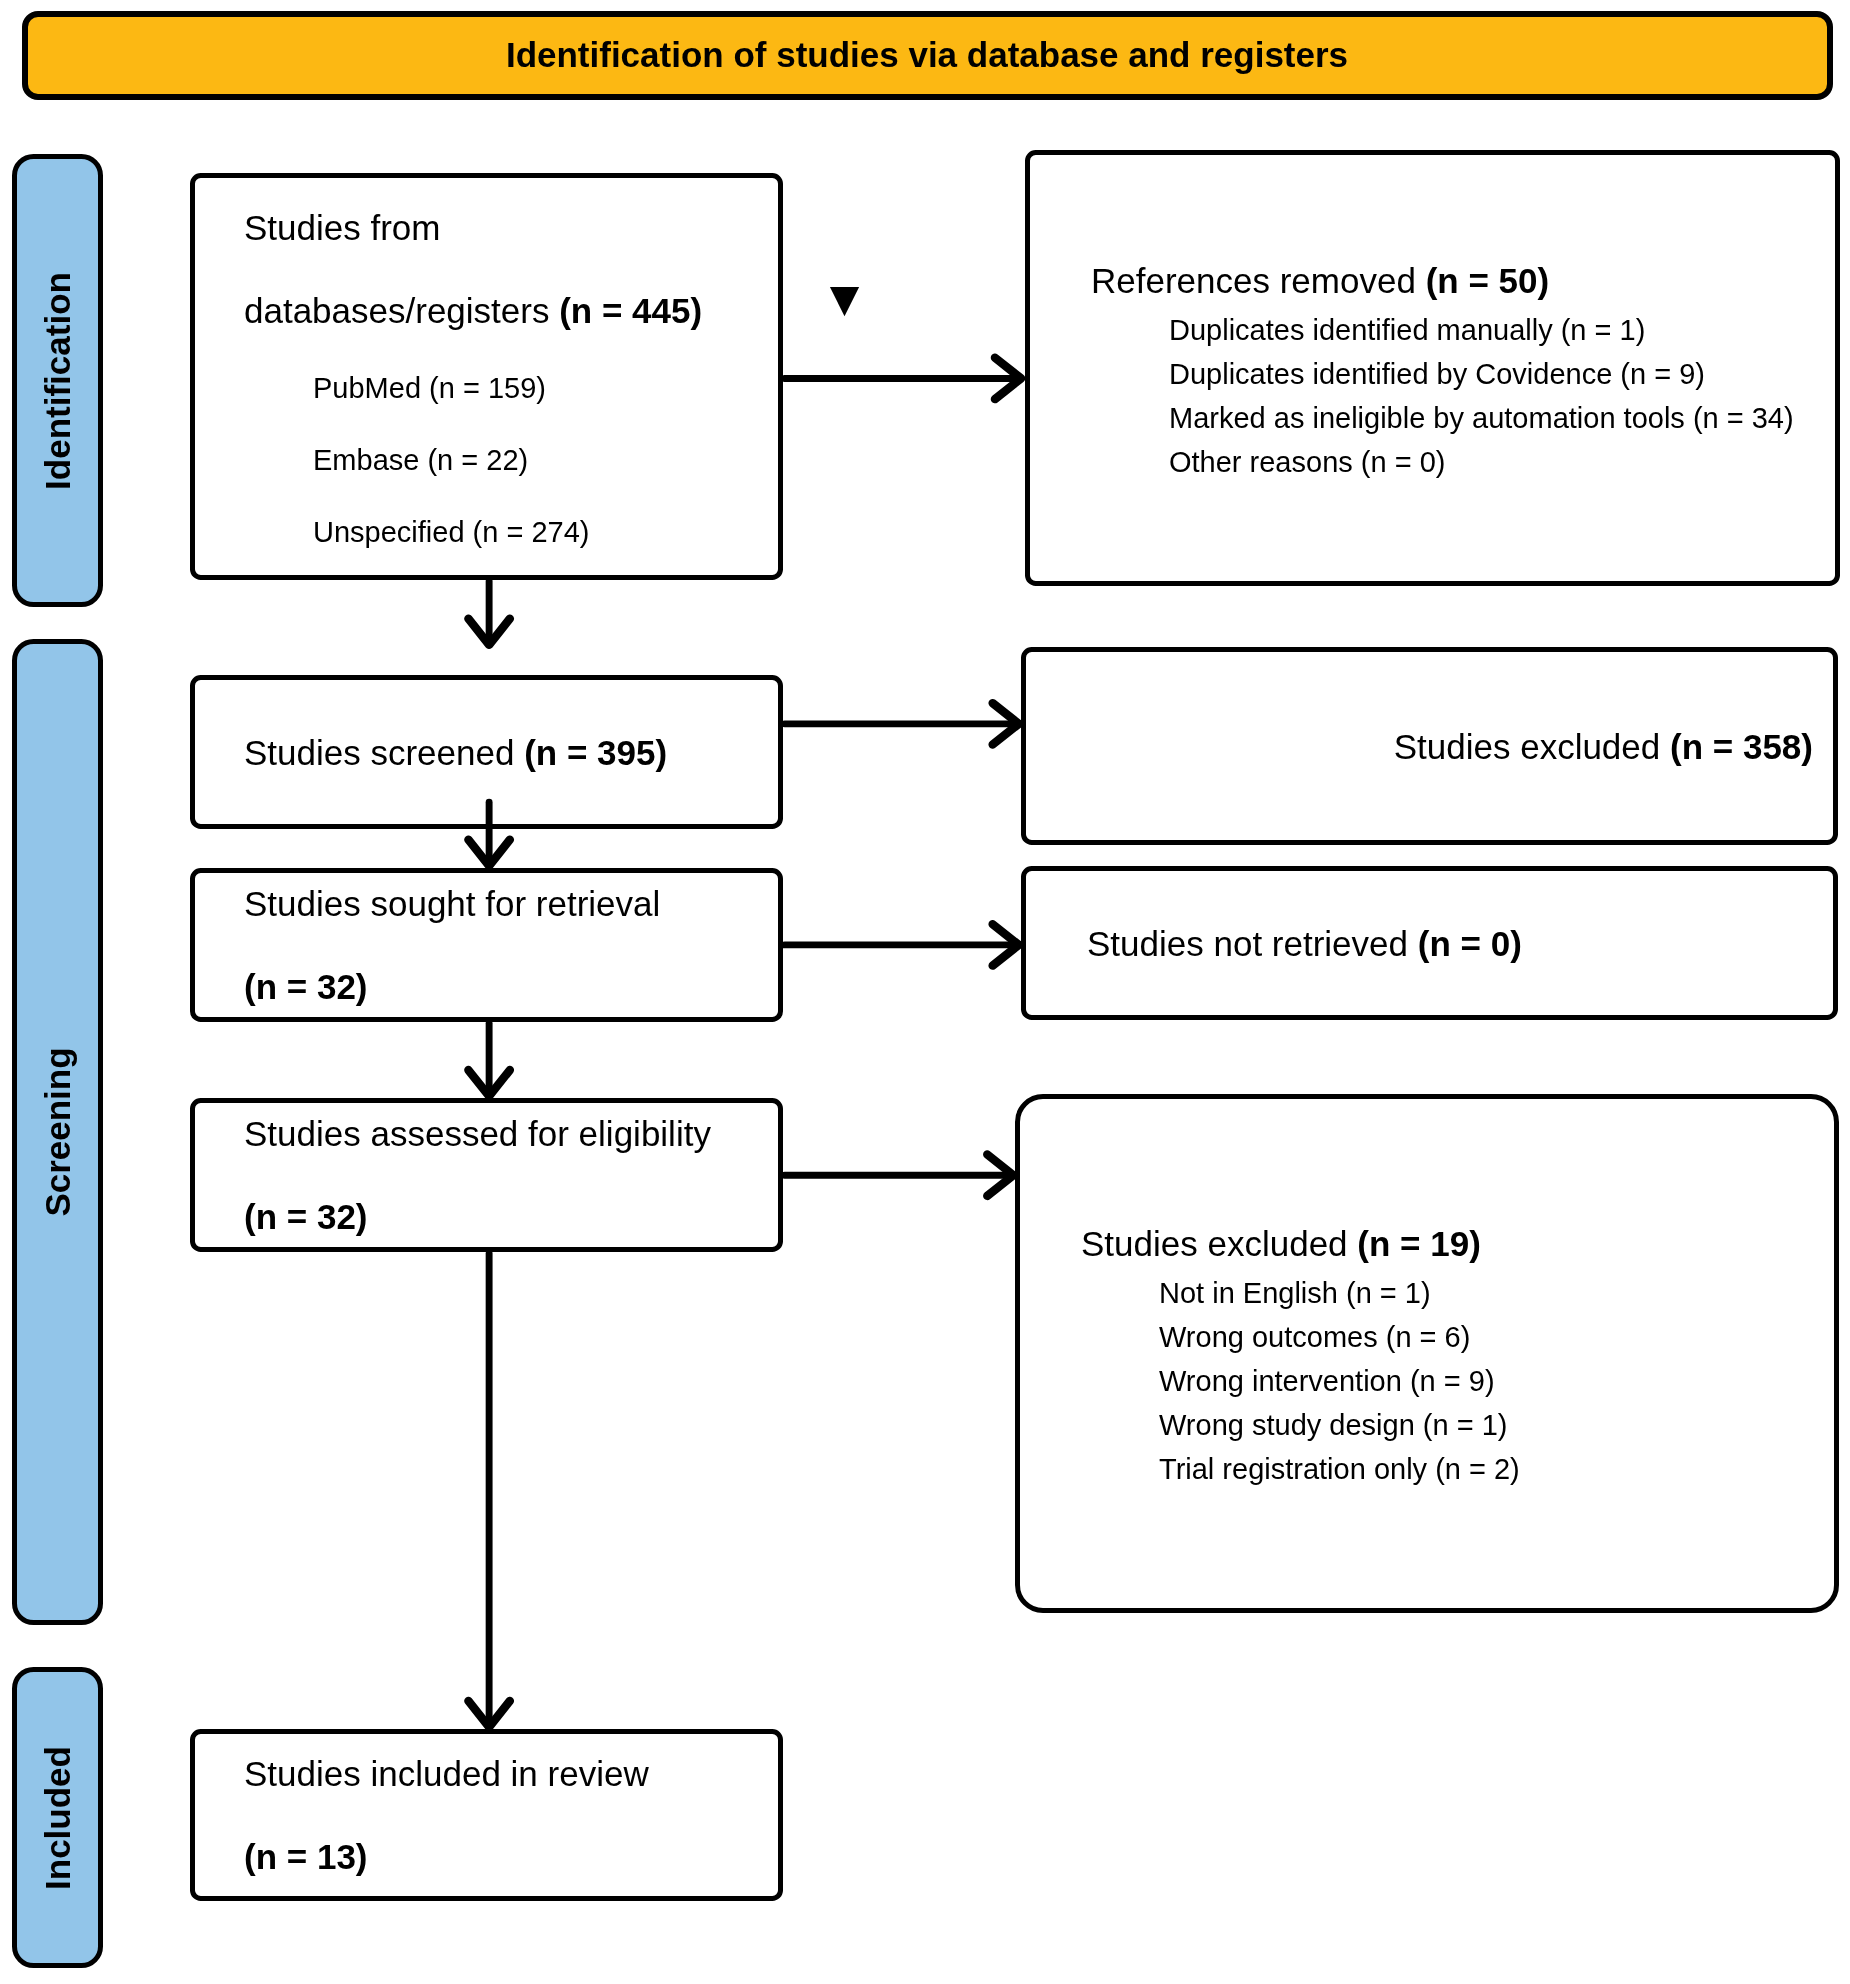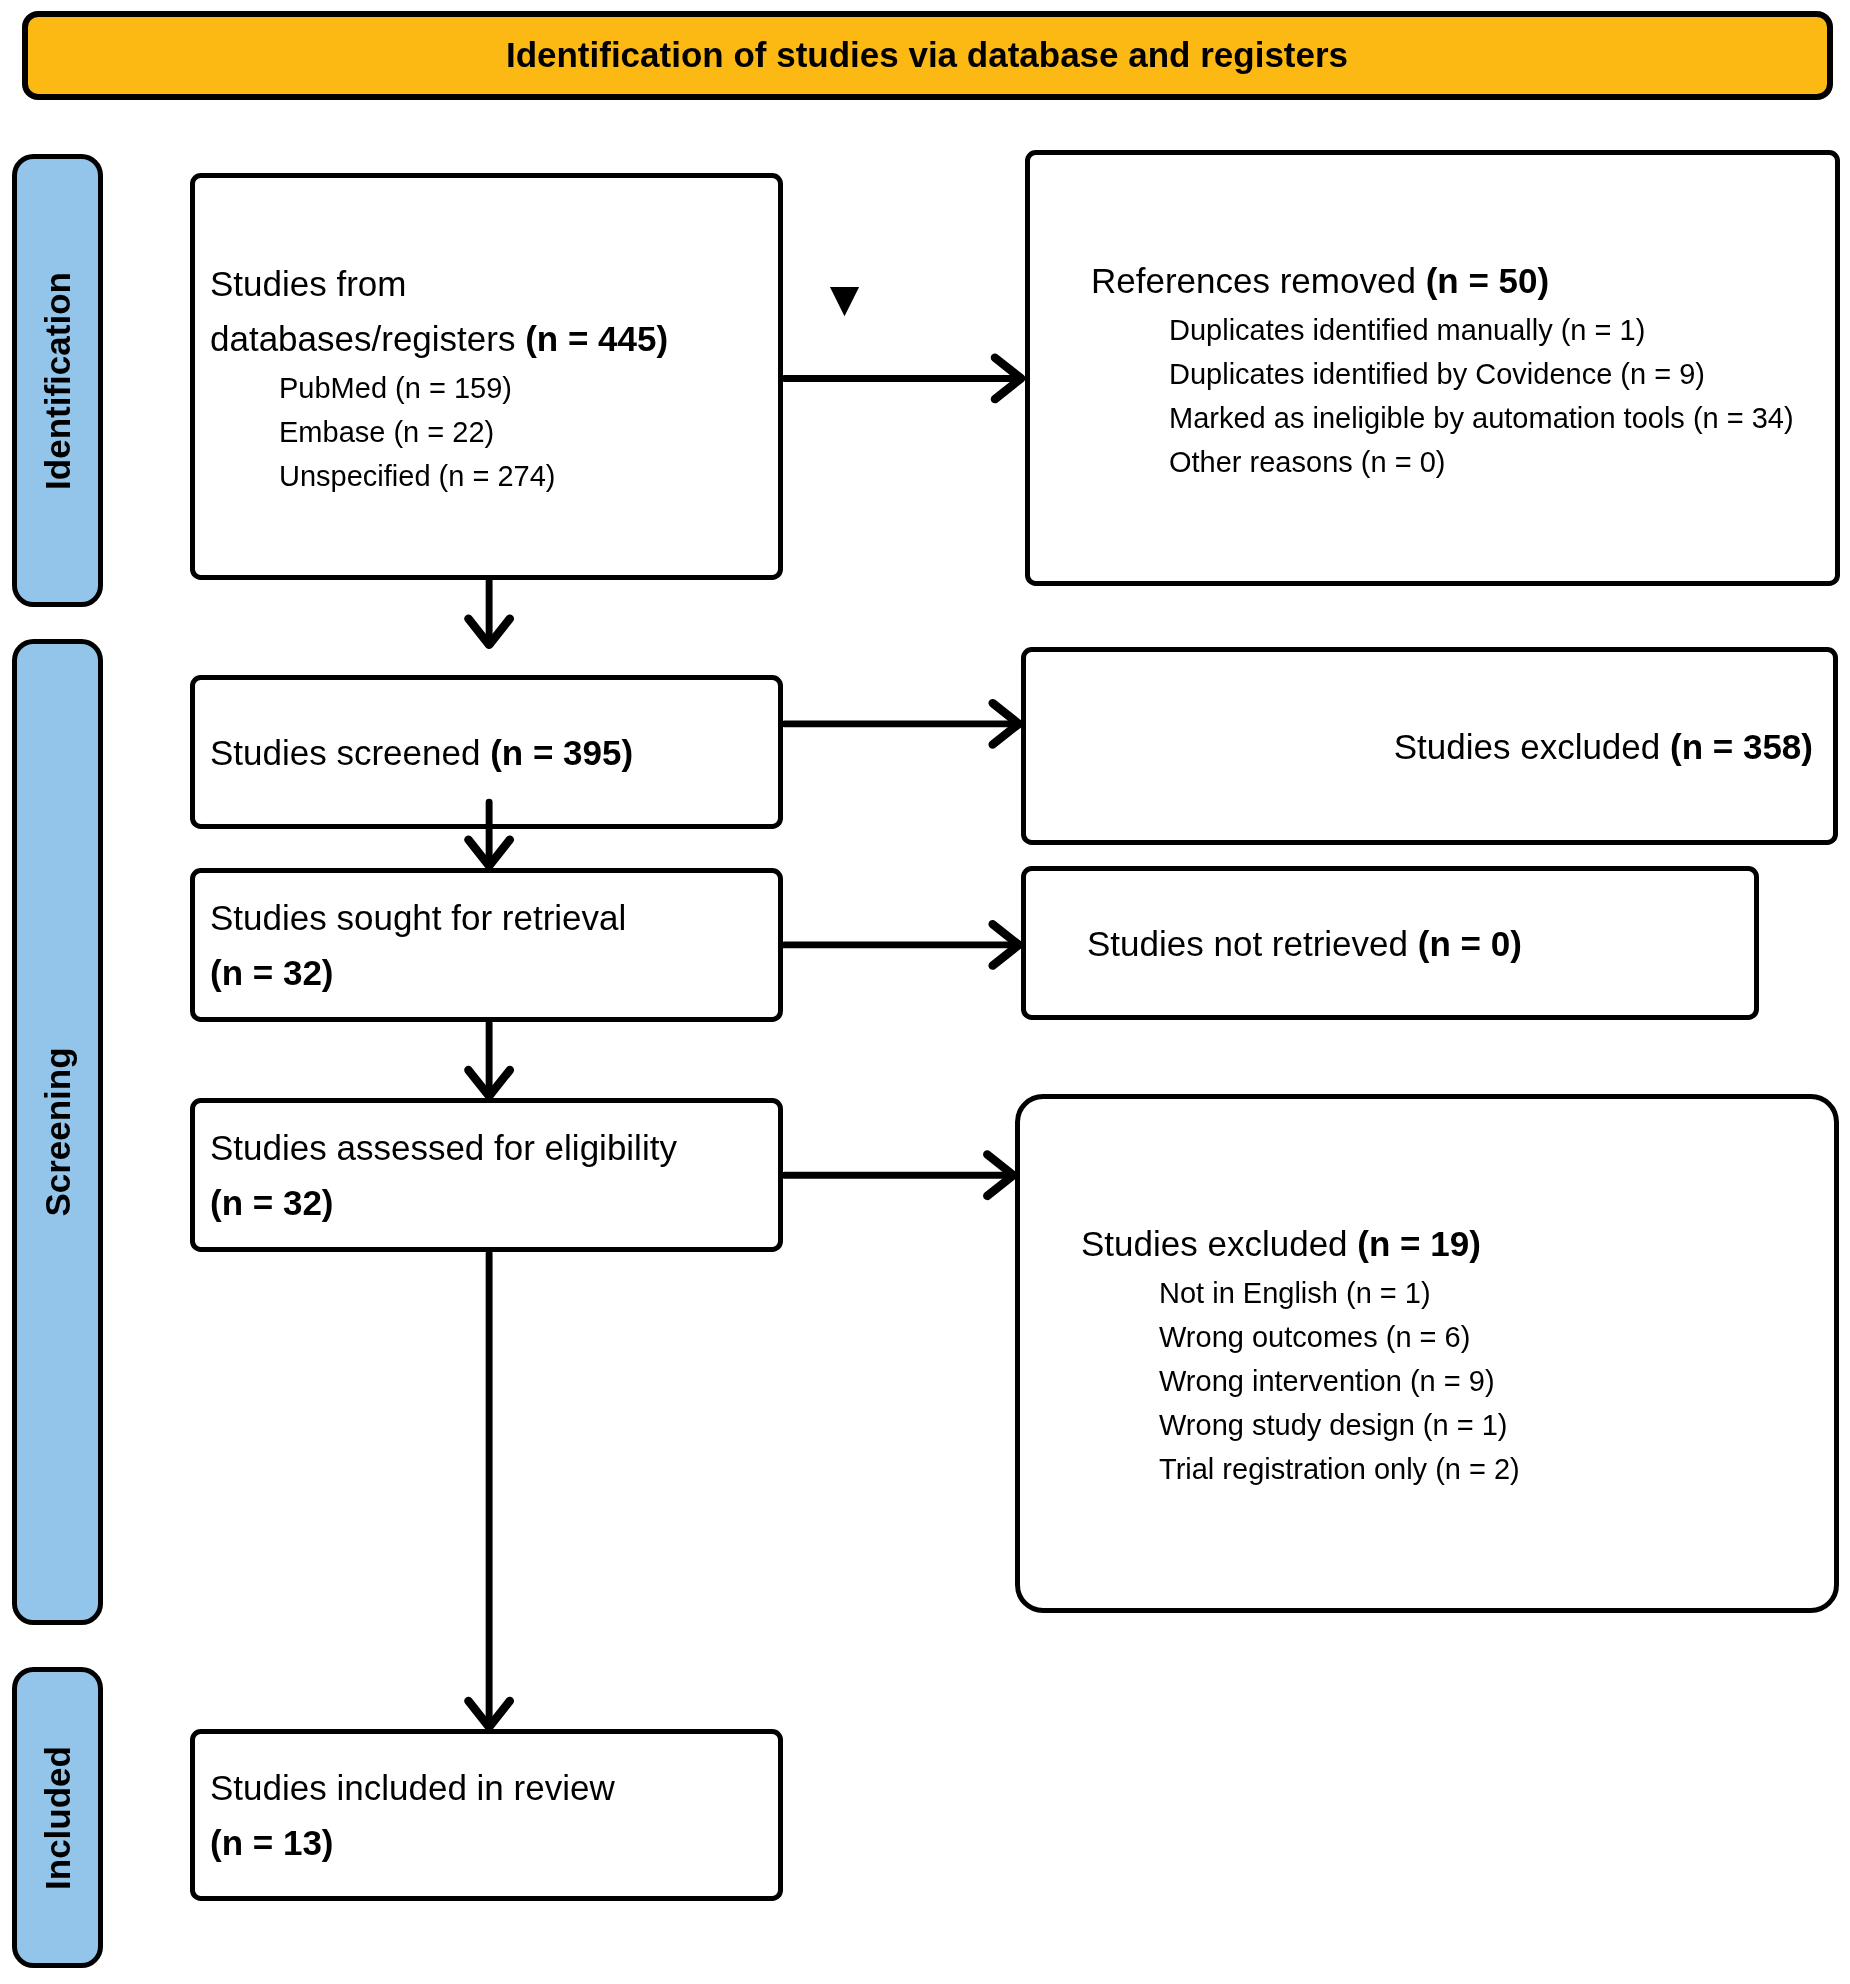--- a/index.html
+++ b/index.html
@@ -33,33 +33,33 @@
   .stage-identification{top:154px;height:453px;}
   .stage-screening{top:639px;height:986px;}
   .stage-included{top:1667px;height:301px;}
   .box{
     position:absolute;
     background:#fff;border:5.4px solid #000;border-radius:10.7px;
     box-sizing:border-box;
     display:flex;flex-direction:column;justify-content:center;
     padding:7.7px 20px;
   }
-  .box.colL{left:190px;width:593px;padding-left:15px;}
+  .box.colL{left:190px;width:593px;padding-left:49px;gap:28px;}
   .box.colR{padding-left:61px;}
   .box-title{font-size:35px;line-height:55px;}
   .box-title strong{font-weight:700;}
   .box-sub{font-size:29px;line-height:44px;}
   .colL .box-sub{padding-left:69px;}
   .colR .box-sub{padding-left:78px;}
   #b-databases{top:173px;height:407px;}
   #b-removed{left:1025px;top:150px;width:815px;height:436px;}
   #b-screened{top:675px;height:154px;}
   #b-excluded-screening{left:1021px;top:647px;width:817px;height:198px;align-items:flex-end;}
   #b-sought{top:868px;height:154px;}
-  #b-not-retrieved{left:1021px;top:866px;width:738px;height:154px;}
+  #b-not-retrieved{left:1021px;top:866px;width:817px;height:154px;}
   #b-assessed{top:1098px;height:154px;}
   #b-excluded-eligibility{left:1015px;top:1094px;width:824px;height:519px;border-radius:28px;}
   #b-included{top:1729px;height:172px;}
   svg.arrows{position:absolute;left:0;top:0;pointer-events:none;}
   svg.arrows line, svg.arrows path.head{
     stroke:#000;fill:none;stroke-linecap:round;stroke-linejoin:round;
   }
   svg.arrows line{stroke-width:9px;}
   svg.arrows path.head{stroke-width:11px;}
 </style>

